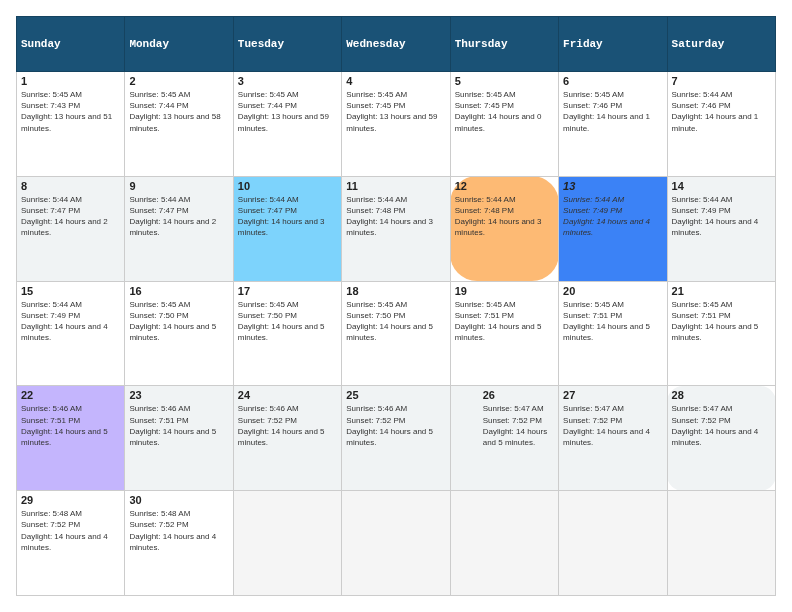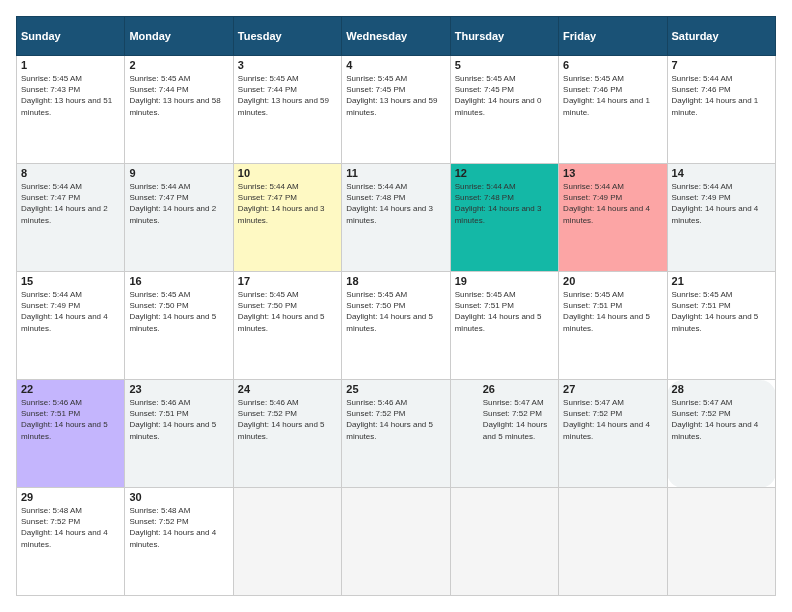--- a/index.html
+++ b/index.html
@@ -57,24 +57,25 @@
       flex: 1;
       border: 1px solid #ccc;
       border-collapse: collapse;
       width: 100%;
       table-layout: fixed;
     }
     .calendar th {
       background: #1a5276;
       color: #fff;
       font-size: 11px;
-      padding: 13px 4px;
+      padding: 21px 4px;
       text-align: left;
       border: 1px solid #154360;
       font-weight: bold;
+      font-family: Liberation Mono, monospace;
     }
     .calendar td {
       vertical-align: top;
       border: 1px solid #ccc;
       padding: 3px 4px;
       font-size: 8.5px;
       color: #222;
       background: #fff;
       height: 78px;
     }
@@ -146,33 +147,33 @@
         </tr>
         <tr>
           <td style="background: rgb(240, 243, 244);">
             <span class="day-num">8</span>
             <div class="day-info"><span>Sunrise: 5:44 AM</span><br><span>Sunset: 7:47 PM</span><br><span>Daylight: 14 hours and 2 minutes.</span></div>
           </td>
           <td style="background: rgb(240, 243, 244);">
             <span class="day-num">9</span>
             <div class="day-info"><span>Sunrise: 5:44 AM</span><br><span>Sunset: 7:47 PM</span><br><span>Daylight: 14 hours and 2 minutes.</span></div>
           </td>
-          <td style="background: #fef9c3;">
+          <td style="background: #7dd3fc;">
             <span class="day-num">10</span>
             <div class="day-info"><span>Sunrise: 5:44 AM</span><br><span>Sunset: 7:47 PM</span><br><span>Daylight: 14 hours and 3 minutes.</span></div>
           </td>
           <td style="background: rgb(240, 243, 244);">
             <span class="day-num">11</span>
             <div class="day-info"><span>Sunrise: 5:44 AM</span><br><span>Sunset: 7:48 PM</span><br><span>Daylight: 14 hours and 3 minutes.</span></div>
           </td>
-          <td style="background: #14b8a6;">
+          <td style="background: #fdba74; border-radius: 27px;">
             <span class="day-num">12</span>
             <div class="day-info"><span>Sunrise: 5:44 AM</span><br><span>Sunset: 7:48 PM</span><br><span>Daylight: 14 hours and 3 minutes.</span></div>
           </td>
-          <td style="background: #fca5a5;">
+          <td style="background: #3b82f6; font-style: italic;">
             <span class="day-num">13</span>
             <div class="day-info"><span>Sunrise: 5:44 AM</span><br><span>Sunset: 7:49 PM</span><br><span>Daylight: 14 hours and 4 minutes.</span></div>
           </td>
           <td style="background: rgb(240, 243, 244);">
             <span class="day-num">14</span>
             <div class="day-info"><span>Sunrise: 5:44 AM</span><br><span>Sunset: 7:49 PM</span><br><span>Daylight: 14 hours and 4 minutes.</span></div>
           </td>
         </tr>
         <tr>
           <td>

